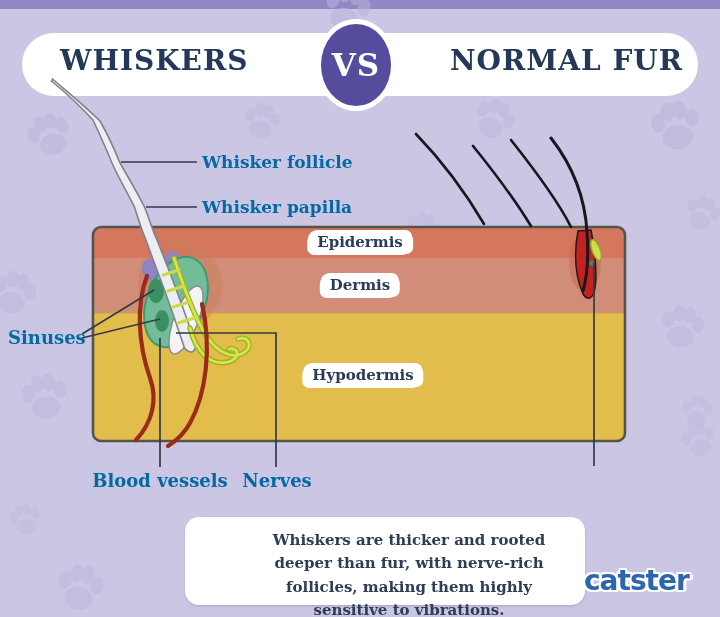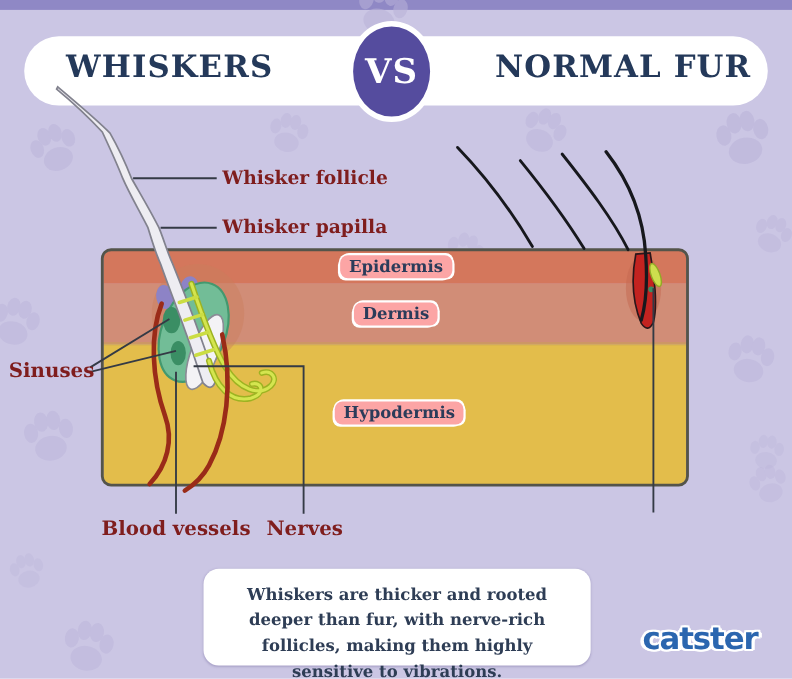--- a/index.html
+++ b/index.html
@@ -23,36 +23,37 @@
   .title.left{left:60px;width:235px;}
   .title.right{left:438px;width:235px;margin-left:12px;}
   .vs-badge{
     position:absolute;left:316px;top:19px;width:70px;height:82px;
     background:#554c9e;border:5px solid #ffffff;border-radius:50%;
     z-index:4;display:flex;align-items:center;justify-content:center;
     color:#ffffff;font-weight:bold;font-size:31px;letter-spacing:1px;
   }
   
   .lbl{
-    position:absolute;z-index:5;color:#7f1d1d;font-weight:bold;white-space:nowrap;
+    position:absolute;z-index:5;color:#0369a1;font-weight:bold;white-space:nowrap;
   }
   .lbl.small{font-size:17px;}
   .lbl.big{font-size:18px;}
   .lbl.centered{transform:translateX(-50%);}
   .chip{
     position:absolute;z-index:5;transform:translateX(-50%);
-    background:#fca5a5;border-radius:7px;padding:1px 8px 2px;
+    background:#ffffff;border-radius:7px;padding:1px 8px 2px;
     color:#2b3c5a;font-weight:bold;font-size:15px;white-space:nowrap;
     box-shadow:2px 1px 0 #fff,-2px 2px 0 #fff,1px -2px 0 #fff,-1px -1px 0 #fff;
   }
   
   .note{
     position:absolute;left:185px;top:517px;width:352px;height:88px;
     background:#ffffff;border-radius:14px;z-index:5;
     box-shadow:0 1px 2px rgba(70,60,120,.25);
+    padding-left:48px;
   }
   .note-text{
     padding:12px 20px 0;text-align:center;
     font-size:15px;font-weight:bold;line-height:1.55;color:#2e3d55;
   }
   .brand{
     position:absolute;left:584px;top:564px;z-index:6;
     font-family:"DejaVu Sans","Liberation Sans",sans-serif;
     font-weight:bold;font-size:28px;letter-spacing:-1px;color:#2b66af;
     text-shadow:2px 0 0 #fff,-2px 0 0 #fff,0 2px 0 #fff,0 -2px 0 #fff,

